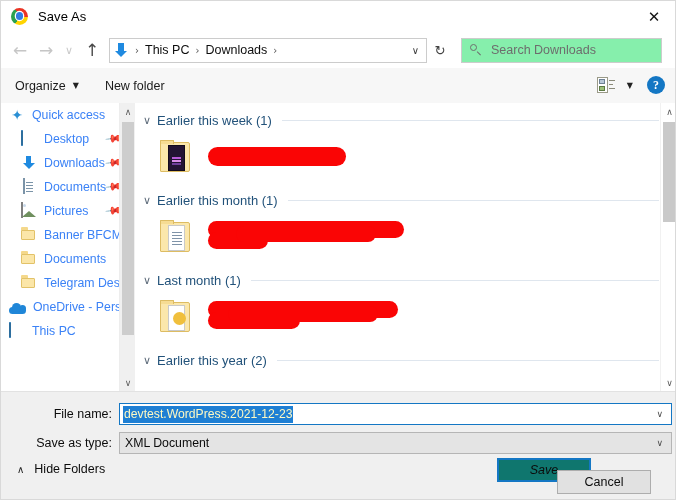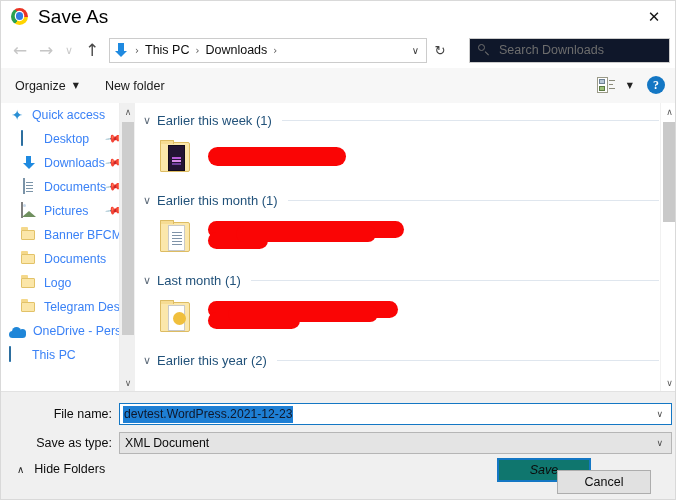--- a/index.html
+++ b/index.html
@@ -57,21 +57,21 @@
     position: absolute;
     left: 50%; top: 50%;
     width: 7.5px; height: 7.5px;
     margin: -3.75px 0 0 -3.75px;
     border-radius: 50%;
     background: #2f7de1;
     box-shadow: 0 0 0 1.2px #ffffff;
   }
   .title-text {
     margin-left: 9px;
-    font-size: 19px;
+    font-size: 13px;
     color: #000000;
     letter-spacing: .1px;
   }
   .close-btn {
     position: absolute;
     right: 0; top: 0;
     width: 46px; height: 31px;
     display: flex;
     align-items: center;
     justify-content: center;
@@ -152,24 +152,24 @@
   }
 
   .refresh-btn {
     width: 26px; height: 25px;
     display: flex; align-items: center; justify-content: center;
     font-size: 13px;
     color: #444444;
     font-family: "DejaVu Sans", sans-serif;
   }
   .searchbox {
-    margin-left: 16px;
+    margin-left: 8px;
     width: 201px; height: 25px;
     border: 1px solid #cccccc;
-    background: #0f172a;
+    background: #86efac;
     display: flex;
     align-items: center;
     box-sizing: border-box;
   }
   .search-icon {
     margin-left: 8px;
     width: 12px; height: 12px;
     position: relative;
     flex: 0 0 auto;
   }
@@ -645,21 +645,21 @@
     background: #ffffff;
     border: 1px solid #1477c4;
     box-sizing: border-box;
     display: flex;
     align-items: center;
     position: relative;
   }
   .fn-value {
     margin-left: 3px;
     background: #1e7fd4;
-    color: #0f172a;
+    color: #fef9c3;
     font-size: 12.2px;
     padding: 1px 1px 2px 1px;
     white-space: nowrap;
   }
   .type-field {
     width: 553px; height: 22px;
     background: #e4e4e4;
     border: 1px solid #b5b5b5;
     box-sizing: border-box;
     display: flex;
@@ -826,26 +826,20 @@
         <span class="nav-label">Banner BFCM 20</span>
       </div>
 
       <div class="nav-row indent1">
         <span class="nav-ico">
           <span class="ico-folder"><span class="tab"></span><span class="body"></span></span>
         </span>
         <span class="nav-label">Documents</span>
       </div>
 
-      <div class="nav-row indent1">
-        <span class="nav-ico">
-          <span class="ico-folder"><span class="tab"></span><span class="body"></span></span>
-        </span>
-        <span class="nav-label">Logo</span>
-      </div>
 
       <div class="nav-row indent1">
         <span class="nav-ico">
           <span class="ico-folder"><span class="tab"></span><span class="body"></span></span>
         </span>
         <span class="nav-label">Telegram Deskto</span>
       </div>
 
       <div class="nav-row">
         <span class="nav-ico ico-cloud">

